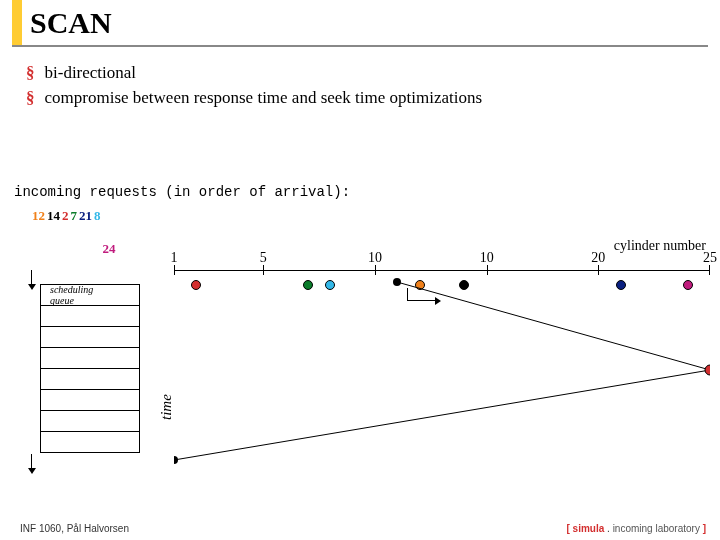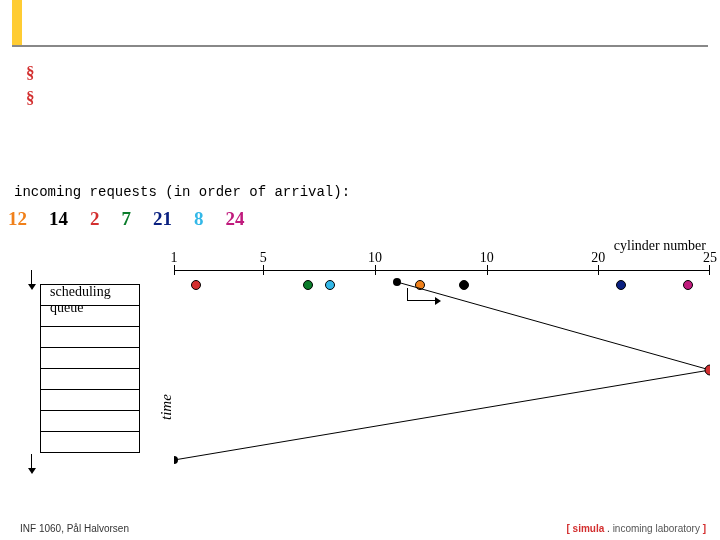--- a/index.html
+++ b/index.html
@@ -9,29 +9,29 @@
 .header-bar { width: 10px; height: 45px; background: #ffcc33; margin-right: 8px; }
 .header-title { font-size: 30px; font-weight: bold; font-family: "Times New Roman", serif; }
 .header-underline { position: absolute; top: 45px; left: 12px; right: 12px; height: 2px; background: #888; }
 
 .description { position: absolute; top: 60px; left: 14px; right: 14px; font-family: "Times New Roman", serif; font-size: 17px; line-height: 1.35; }
 .desc-span { letter-spacing: -0.2px; }
 .bullet-line { display: flex; margin-top: 2px; }
 .bullet { color: #d32f2f; font-weight: bold; margin-right: 10px; margin-left: 12px; }
 
 .incoming { position: absolute; top: 184px; left: 14px; font-family: Liberation Mono, monospace; font-size: 14px; }
-.requests { position: absolute; top: 208px; left: 8px; font-family: "Times New Roman", serif; font-size: 19px; font-weight: bold; display: flex; gap: 22px; }
+.requests { position: absolute; top: 208px; left: 32px; font-family: "Times New Roman", serif; font-size: 13px; font-weight: bold; display: flex; gap: 2px; }
 .req { }
 .r-12 { color: #f0801a; }
 .r-14 { color: #000; }
 .r-2 { color: #d32f2f; }
 .r-7 { color: #0a7c2a; }
 .r-21 { color: #0a2080; }
 .r-8 { color: #33b8e8; }
-.r-24 { color: #c01b7d; }
+.r-24 { color: #c01b7d; margin-top: 33px; }
 
 .cylnum-label { position: absolute; top: 238px; right: 14px; font-family: "Times New Roman", serif; font-size: 14px; }
 
 .axis-line { position: absolute; top: 270px; left: 174px; right: 10px; height: 1px; background: #000; }
 .tick-labels { position: absolute; top: 250px; left: 174px; right: 10px; font-family: "Times New Roman", serif; font-size: 14px; }
 .tick { position: absolute; transform: translateX(-50%); }
 .tick-mark { position: absolute; top: 265px; width: 1px; height: 10px; background: #000; }
 
 .dot-row { position: absolute; top: 280px; left: 174px; right: 10px; height: 14px; }
 .dot { position: absolute; width: 10px; height: 10px; border-radius: 50%; border: 1px solid #000; transform: translateX(-50%); }
@@ -47,50 +47,53 @@
 .arrow-line { height: 1px; background: #000; position: relative; }
 .arrow-head { position: absolute; right: -4px; top: -3px; width: 0; height: 0; border-left: 6px solid #000; border-top: 4px solid transparent; border-bottom: 4px solid transparent; }
 .vert-short { position: absolute; left: 0; top: -12px; width: 1px; height: 12px; background: #000; }
 
 .path-svg { position: absolute; top: 270px; left: 174px; width: 536px; height: 200px; }
 
 .time-label { position: absolute; top: 420px; left: 158px; font-family: "Times New Roman", serif; font-size: 15px; font-style: italic; transform: rotate(-90deg); transform-origin: left top; }
 
 .queue-box { position: absolute; top: 284px; left: 40px; width: 100px; }
 .queue-cell { width: 100px; height: 22px; border: 1px solid #000; margin-bottom: -1px; background: #fff; }
-.queue-label { position: absolute; top: 284px; left: 50px; font-family: "Times New Roman", serif; font-size: 14px; }
+.queue-label { position: absolute; top: 284px; left: 50px; font-family: "Times New Roman", serif; font-size: 10px; font-style: italic; }
 .queue-arrow-top { position: absolute; top: 270px; left: 28px; }
 .queue-arrow-bot { position: absolute; top: 454px; left: 28px; }
 .small-arrow-line { width: 1px; height: 14px; background: #000; margin-left: 3px; }
 .small-arrow-head { width: 0; height: 0; border-top: 6px solid #000; border-left: 4px solid transparent; border-right: 4px solid transparent; }
 
 .footer { position: absolute; bottom: 6px; left: 20px; right: 14px; display: flex; align-items: center; justify-content: space-between; font-size: 10px; }
 .footer-left { display: flex; align-items: center; gap: 6px; }
 .uio-seal { width: 20px; height: 20px; border: 1px solid #888; border-radius: 50%; background: radial-gradient(#eee, #ccc); }
 .footer-mid { color: #333; }
 .footer-right { font-family: Arial, sans-serif; }
 .fr-b1 { color: #d32f2f; font-weight: bold; }
 .fr-b2 { color: #d32f2f; font-weight: bold; }
 .fr-dot { color: #333; }
 .fr-rest { color: #555; }
 </style>
 </head>
 <body>
 
 <div class="header">
   <div class="header-bar"></div>
+  <div class="header-title">SCAN</div>
 </div>
 <div class="header-underline"></div>
 
 <div class="description">
   <div class="bullet-line">
     <span class="bullet">§</span>
+    <span>bi-directional</span>
   </div>
   <div class="bullet-line">
     <span class="bullet">§</span>
+    <span>compromise between response time and seek time optimizations</span>
   </div>
 </div>
 
 <div class="incoming">incoming requests (in order of arrival):</div>
 
 <div class="requests">
   <span class="req r-12">12</span>
   <span class="req r-14">14</span>
   <span class="req r-2">2</span>
   <span class="req r-7">7</span>

